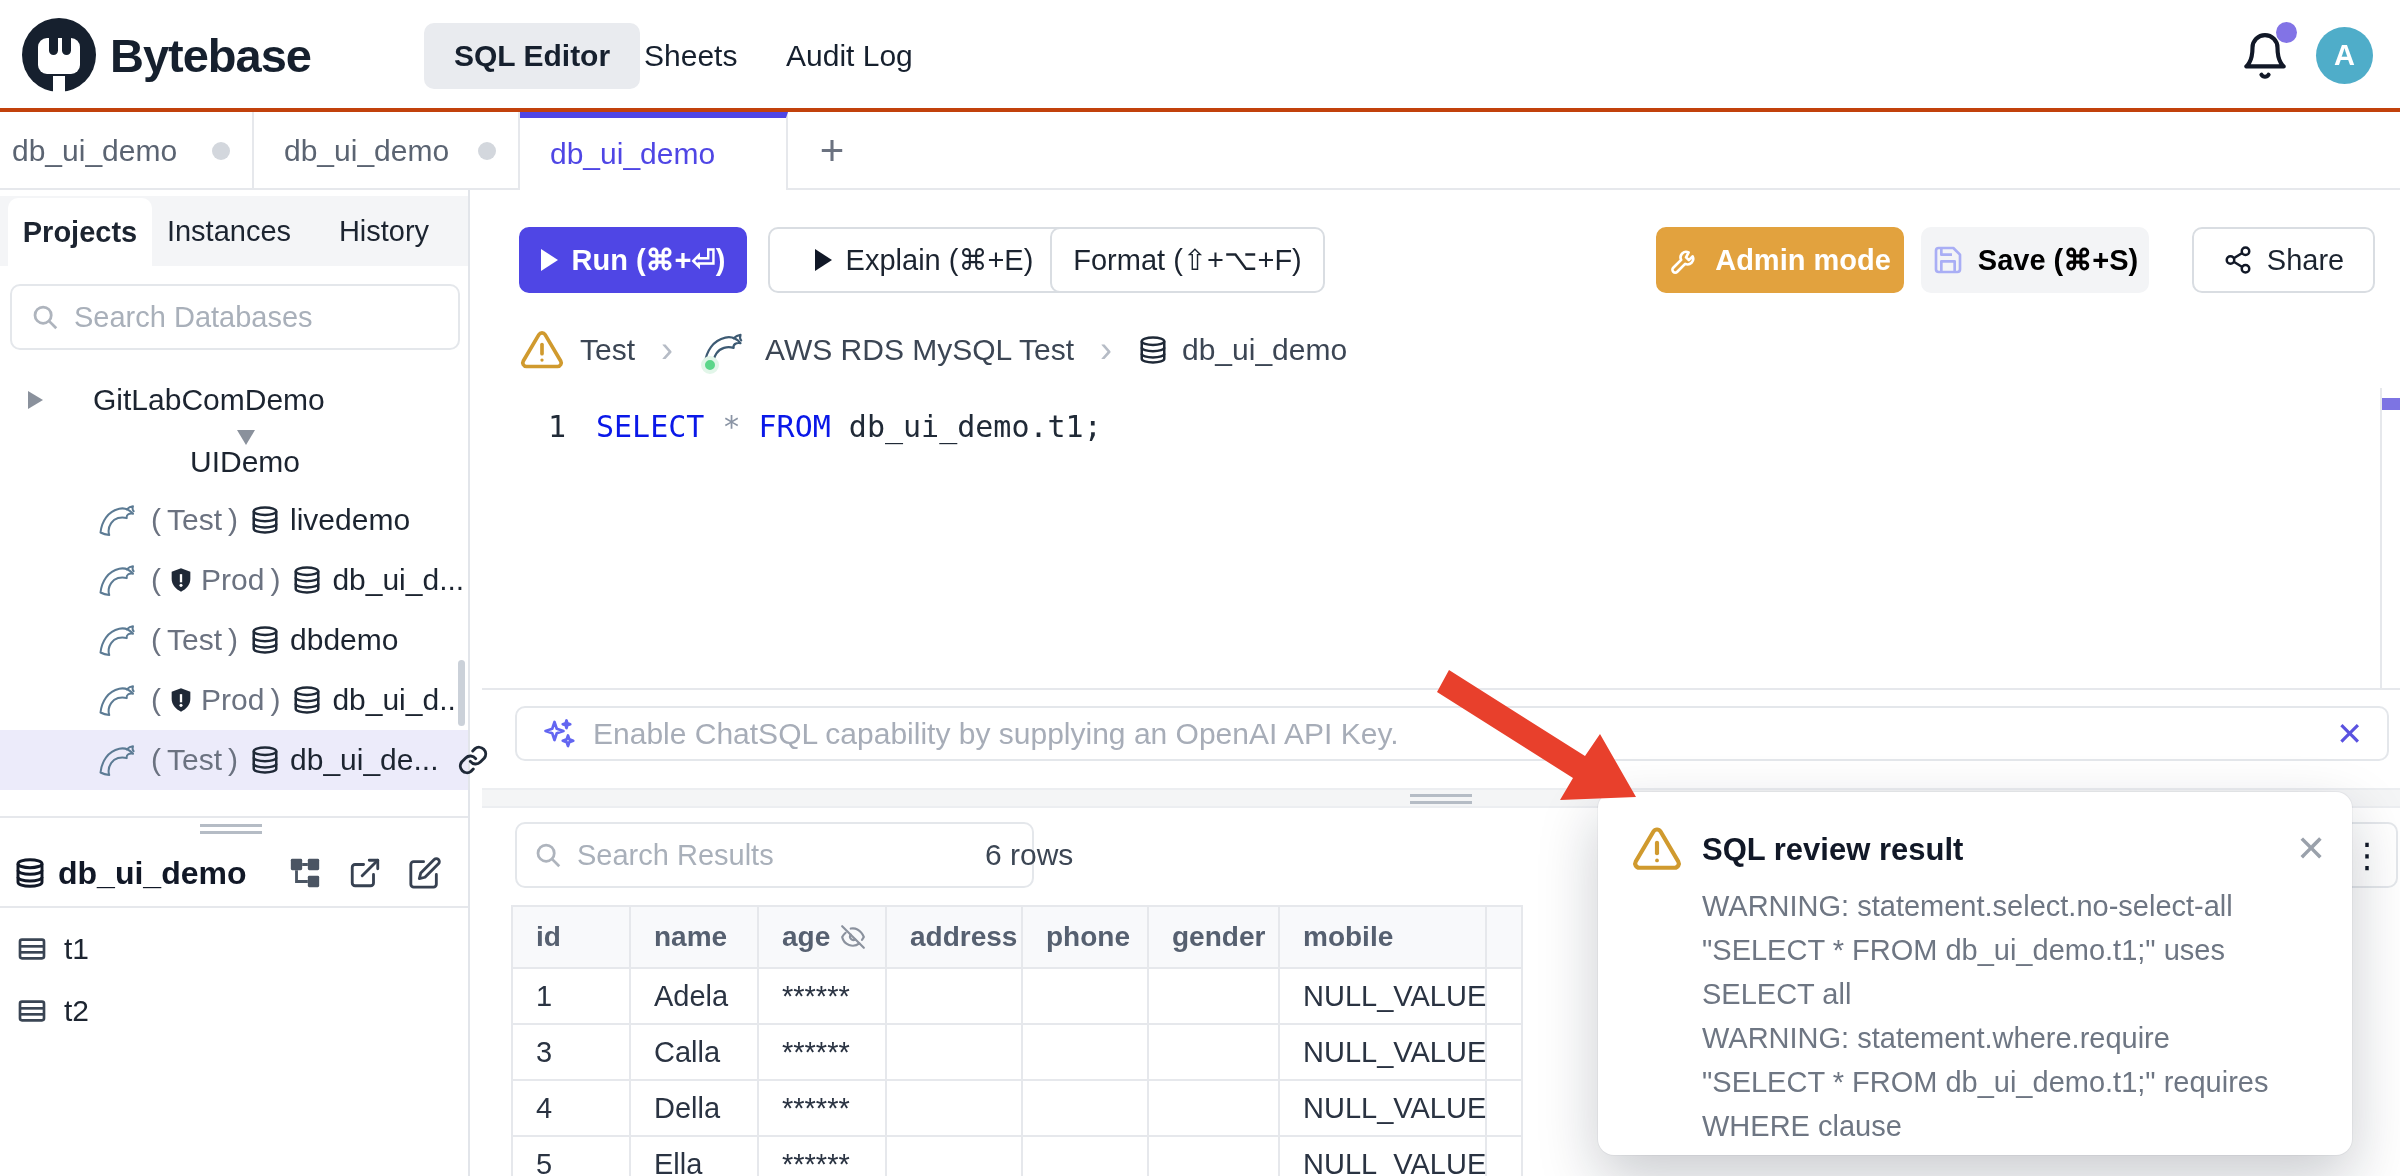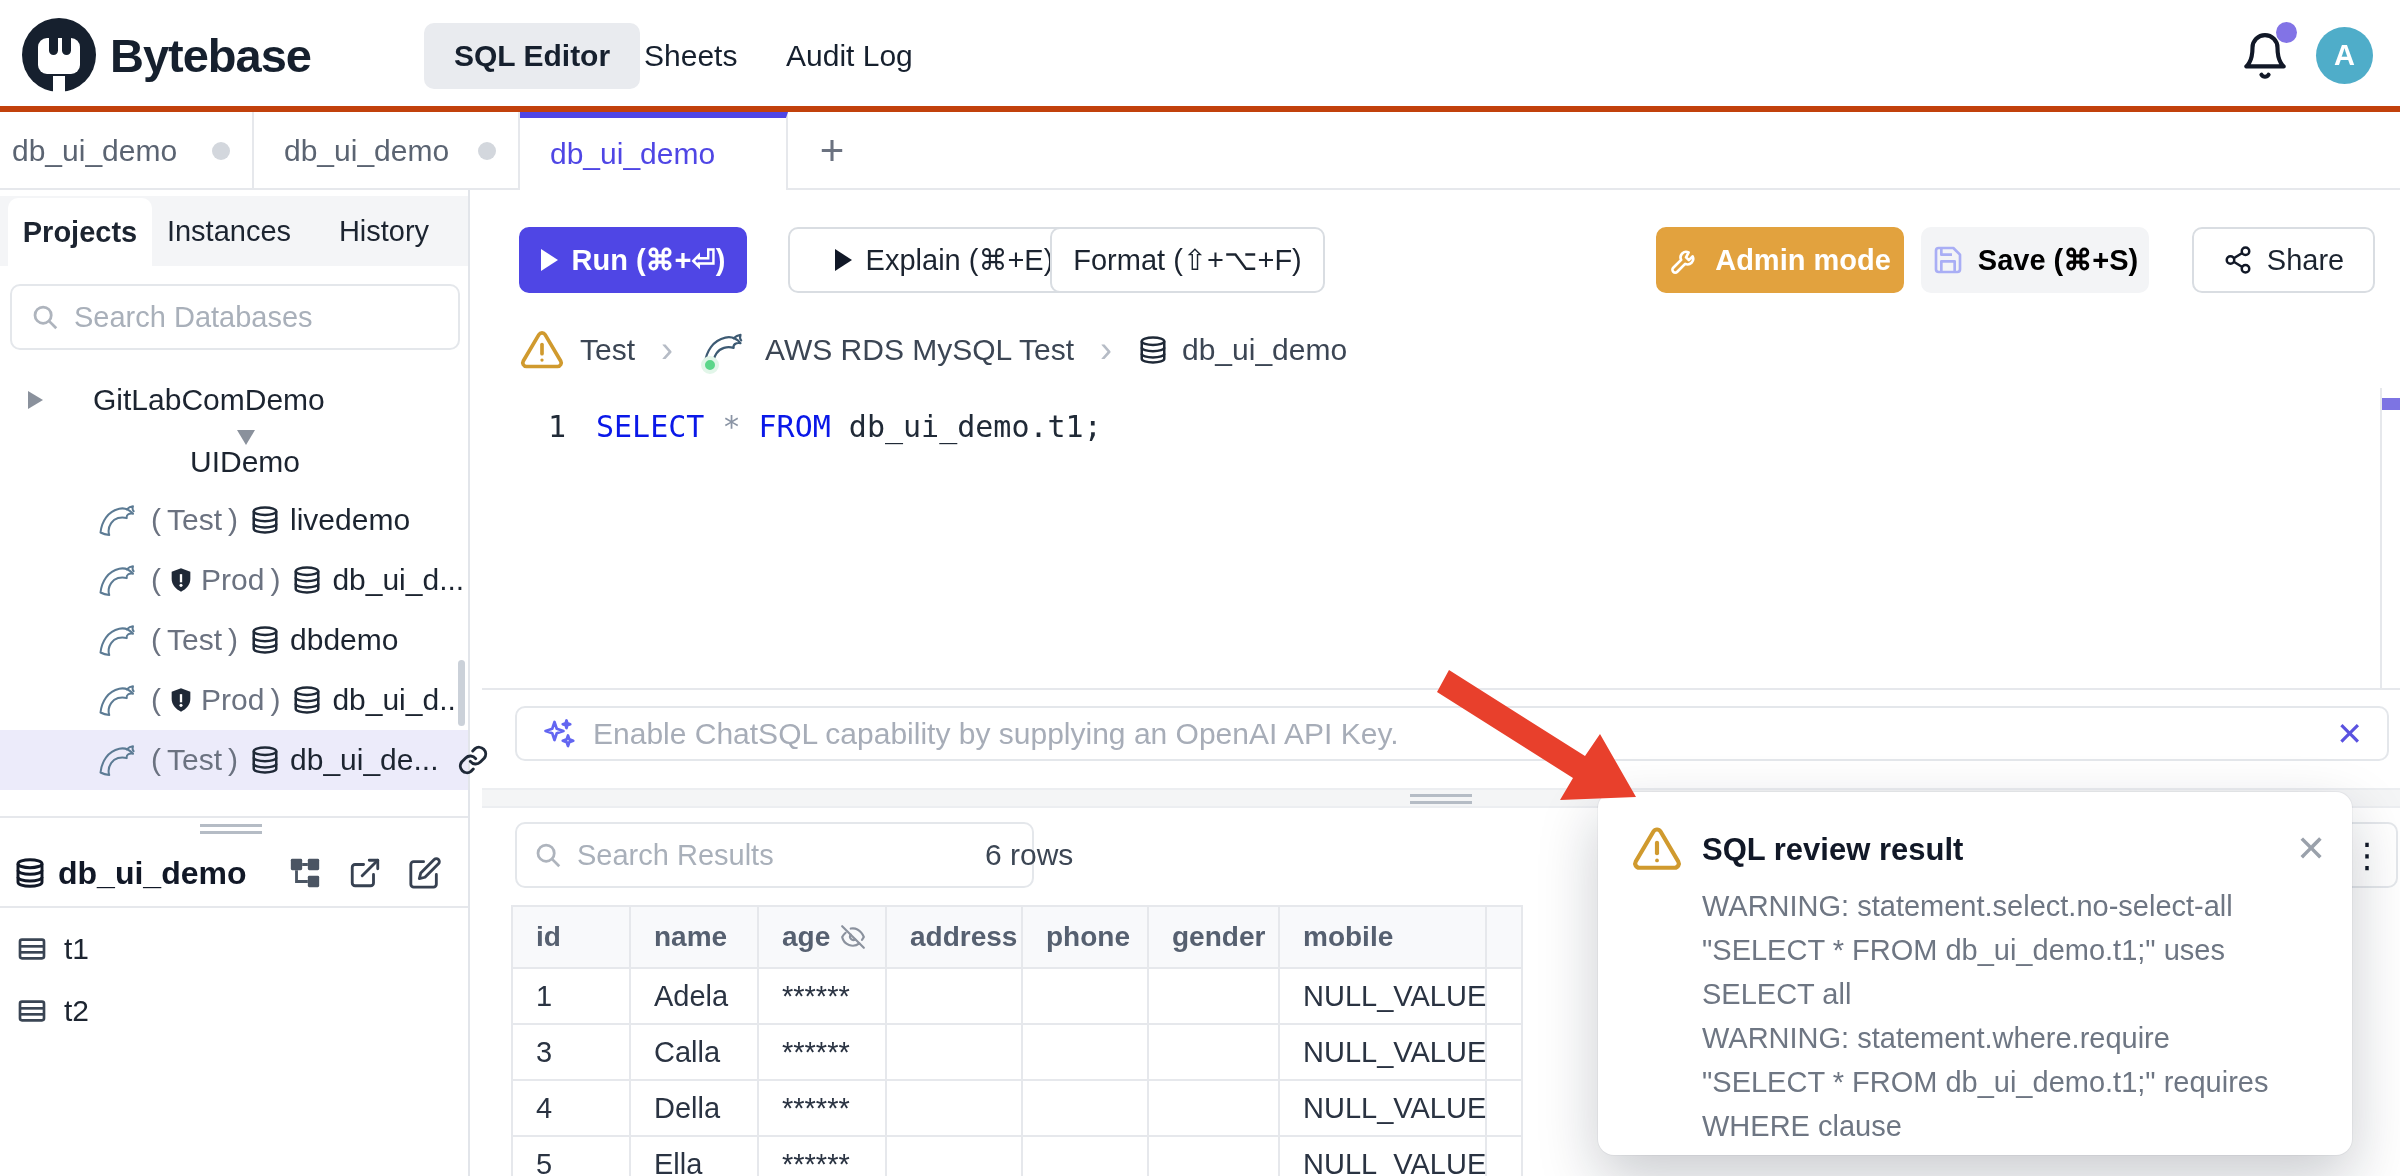--- a/index.html
+++ b/index.html
@@ -1,20 +1,20 @@
 <!DOCTYPE html>
 <html><head>
 <meta charset="utf-8">
 <style>
   * { margin:0; padding:0; box-sizing:border-box; }
   body { font-family:"Liberation Sans", sans-serif; background:#fff; }
   .page { position:relative; width:2400px; height:1176px; background:#fff; overflow:hidden; }
 
   
-  .app-header { position:absolute; left:0; top:0; width:2400px; height:112px; background:#fff; border-bottom:6px solid #c2410c; }
+  .app-header { position:absolute; left:0; top:0; width:2400px; height:112px; background:#fff; border-bottom:4px solid #c2410c; }
   .logo-icon { position:absolute; left:22px; top:18px; width:74px; height:74px; }
   .logo-circle { position:absolute; left:0; top:0; width:74px; height:74px; border-radius:50%; background:#16202e; }
   .logo-plate { position:absolute; left:16px; top:20px; width:42px; height:36px; background:#fff; border-radius:9px; }
   .logo-eye { position:absolute; top:0; width:9px; height:17px; background:#16202e; border-radius:0 0 5px 5px; }
   .logo-gap { position:absolute; left:31px; top:58px; width:12px; height:16px; background:#fff; }
   .brand { position:absolute; left:110px; top:0; height:112px; line-height:112px; font-size:47px; font-weight:800; letter-spacing:-1px; color:#16202e; }
   .nav-pill { position:absolute; top:23px; height:66px; line-height:66px; padding:0 30px; border-radius:10px; font-size:30px; color:#16202e; }
   .nav-active { background:#e9ebef; font-weight:600; }
   .bell-wrap { position:absolute; left:2240px; top:31px; width:50px; height:50px; }
   .bell-badge { position:absolute; left:2276px; top:22px; width:21px; height:21px; border-radius:50%; background:#8273e6; }
@@ -375,21 +375,21 @@
           </svg>
       </span>
       <span class="tree-label">t2</span>
     </div>
   </div>
 
   <div class="btn primary" style="left:519px; width:228px;">
     <span class="play white"></span>
     <span>Run (⌘+⏎)</span>
   </div>
-  <div class="btn" style="left:788px; width:312px;text-align:center;">
+  <div class="btn" style="left:768px; width:312px;text-align:center;">
     <span class="play dark"></span>
     <span>Explain (⌘+E)</span>
   </div>
   <div class="btn" style="left:1050px; width:275px;">
     <span>Format (⇧+⌥+F)</span>
   </div>
   <div class="btn admin" style="left:1656px; width:248px;">
     <span class="icon">
       <svg viewBox="0 0 24 24" width="32" height="32" fill="none" stroke="#fff" stroke-width="2" stroke-linecap="round" stroke-linejoin="round">
           <path d="M14.7 6.3a4.2 4.2 0 0 0-5.6 5.6L3.2 17.8a2.1 2.1 0 0 0 3 3l5.9-5.9a4.2 4.2 0 0 0 5.6-5.6l-2.8 2.8-2.1-2.1z"></path>

